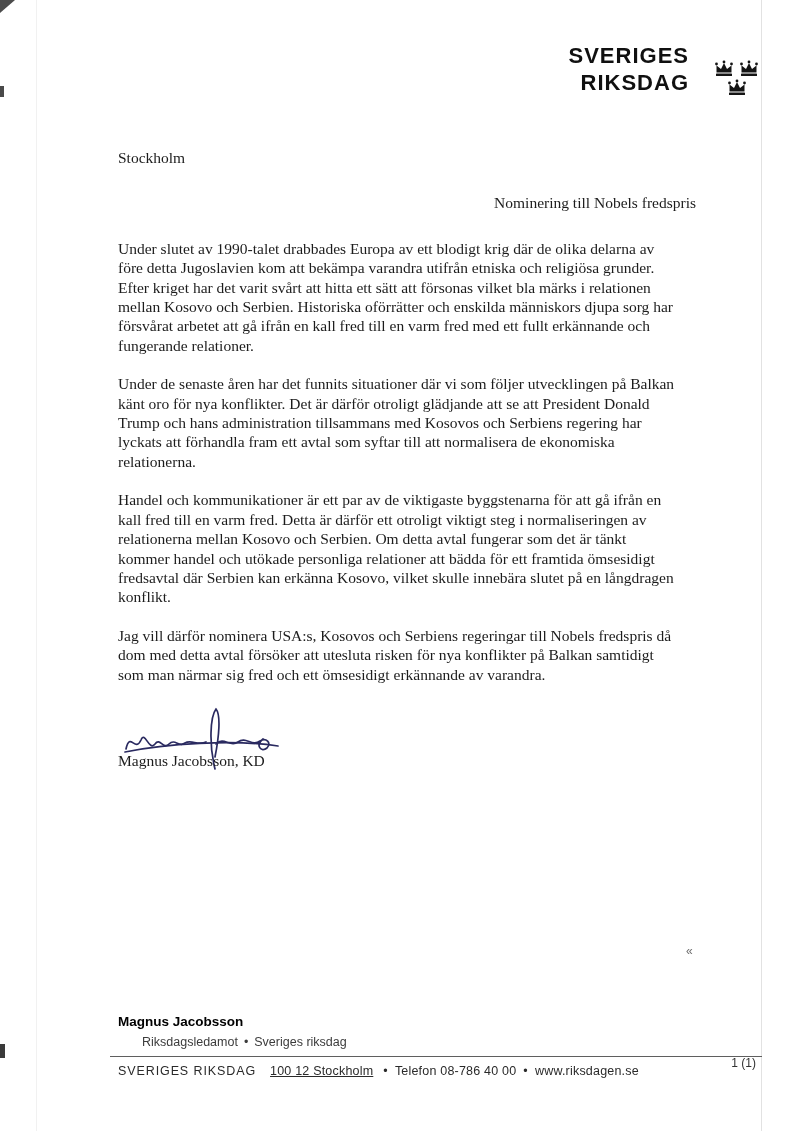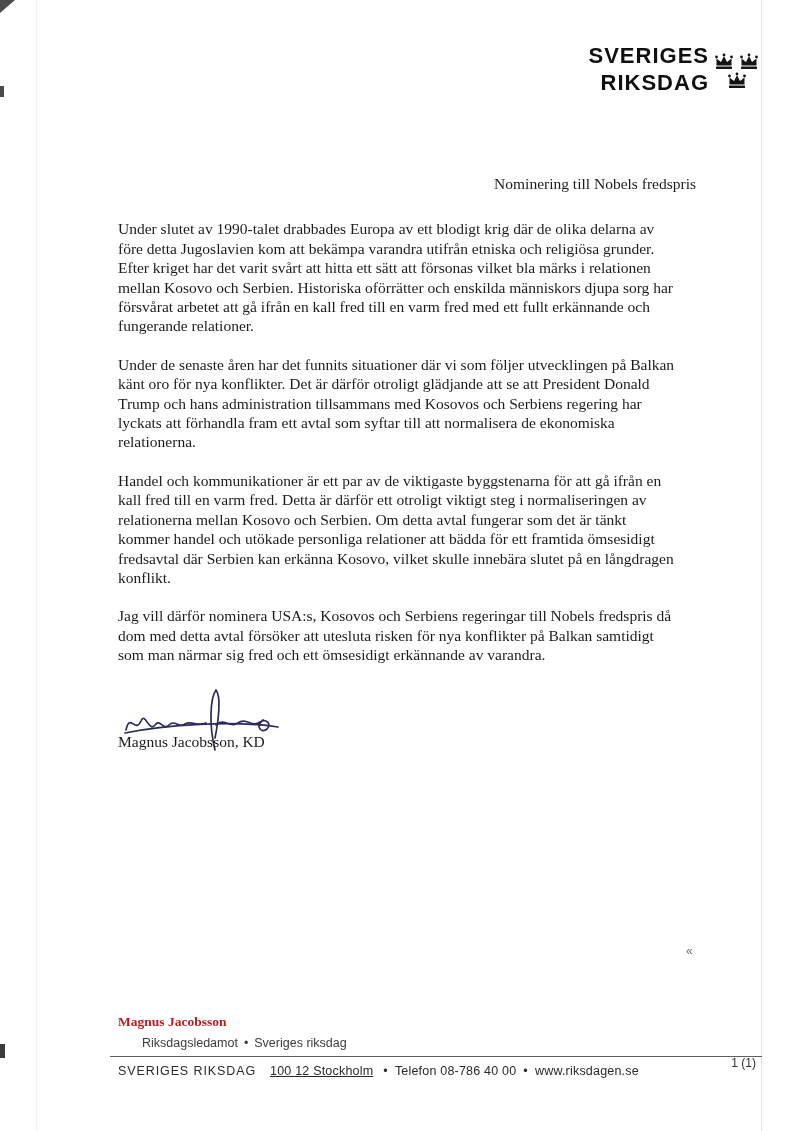--- a/index.html
+++ b/index.html
@@ -25,21 +25,21 @@
   .artifact-vline-left  { position:absolute; left:36px;  top:0; bottom:0; width:1px; background:#f1f1f1; }
   .artifact-mark {
     position:absolute; left:686px; top:944px;
     font-family:"Liberation Sans", sans-serif;
     font-size:12px; color:#6d6d6d;
   }
 
   
   .logo {
     position:absolute; top:42px; right:40px;
-    display:flex; align-items:center; gap:5px;
+    display:flex; align-items:flex-end; gap:25px;
   }
   .logo-text {
     text-align:right;
     font-family:"Liberation Sans", sans-serif;
     font-weight:700; font-size:22px; line-height:27px;
     letter-spacing:1px; color:#101010;
   }
   .crowns { width:46px; margin-top:3px; }
   .crowns-row1 { display:flex; gap:5px; justify-content:flex-start; }
   .crowns-row2 { display:flex; justify-content:center; margin-top:2px; }
@@ -58,21 +58,21 @@
 
   .signature-block { position:relative; margin-top:4px; height:74px; }
   .signature-svg { position:absolute; left:0; top:0; width:172px; height:72px; }
   .signature-name { position:relative; top:48px; margin:0; }
 
   
   .footer-sender {
     position:absolute; left:118px; top:1014px;
     font-family:"Liberation Sans", sans-serif;
   }
-  .footer-sender-name { font-size:13.5px; font-weight:700; color:#b91c1c;font-family:Liberation Serif, serif; }
+  .footer-sender-name { font-size:13.5px; font-weight:700; color:#000000; }
   .footer-sender-title { margin-top:6px; font-size:12.5px; color:#3c3c3c;margin-left:24px; }
   .footer-sender-title .sep { padding:0 6px; color:#3c3c3c; }
 
   .footer-rule {
     position:absolute; left:110px; top:1056px; width:652px;
     border-top:1px solid #5f5f5f;
   }
   .footer-contact {
     position:absolute; left:118px; top:1064px;
     font-family:"Liberation Sans", sans-serif;
@@ -135,20 +135,21 @@
               <circle cx="10" cy="1.9" r="1.4"></circle>
               <circle cx="17.5" cy="4" r="1.4"></circle>
             <rect x="2" y="13.4" width="16" height="2.6" rx="0.6"></rect>
           </g>
         </svg>
       </div>
     </div>
   </header>
 
   <main class="letter">
+    <p class="letter-city">Stockholm</p>
     <p class="letter-subject">Nominering till Nobels fredspris</p>
 
     <div class="letter-paragraphs">
       <p>Under slutet av 1990-talet drabbades Europa av ett blodigt krig där de olika delarna av före detta Jugoslavien kom att bekämpa varandra utifrån etniska och religiösa grunder. Efter kriget har det varit svårt att hitta ett sätt att försonas vilket bla märks i relationen mellan Kosovo och Serbien. Historiska oförrätter och enskilda människors djupa sorg har försvårat arbetet att gå ifrån en kall fred till en varm fred med ett fullt erkännande och fungerande relationer.</p>
       <p>Under de senaste åren har det funnits situationer där vi som följer utvecklingen på Balkan känt oro för nya konflikter. Det är därför otroligt glädjande att se att President Donald Trump och hans administration tillsammans med Kosovos och Serbiens regering har lyckats att förhandla fram ett avtal som syftar till att normalisera de ekonomiska relationerna.</p>
       <p>Handel och kommunikationer är ett par av de viktigaste byggstenarna för att gå ifrån en kall fred till en varm fred. Detta är därför ett otroligt viktigt steg i normaliseringen av relationerna mellan Kosovo och Serbien. Om detta avtal fungerar som det är tänkt kommer handel och utökade personliga relationer att bädda för ett framtida ömsesidigt fredsavtal där Serbien kan erkänna Kosovo, vilket skulle innebära slutet på en långdragen konflikt.</p>
       <p>Jag vill därför nominera USA:s, Kosovos och Serbiens regeringar till Nobels fredspris då dom med detta avtal försöker att utesluta risken för nya konflikter på Balkan samtidigt som man närmar sig fred och ett ömsesidigt erkännande av varandra.</p>
     </div>
 
     <div class="signature-block">

